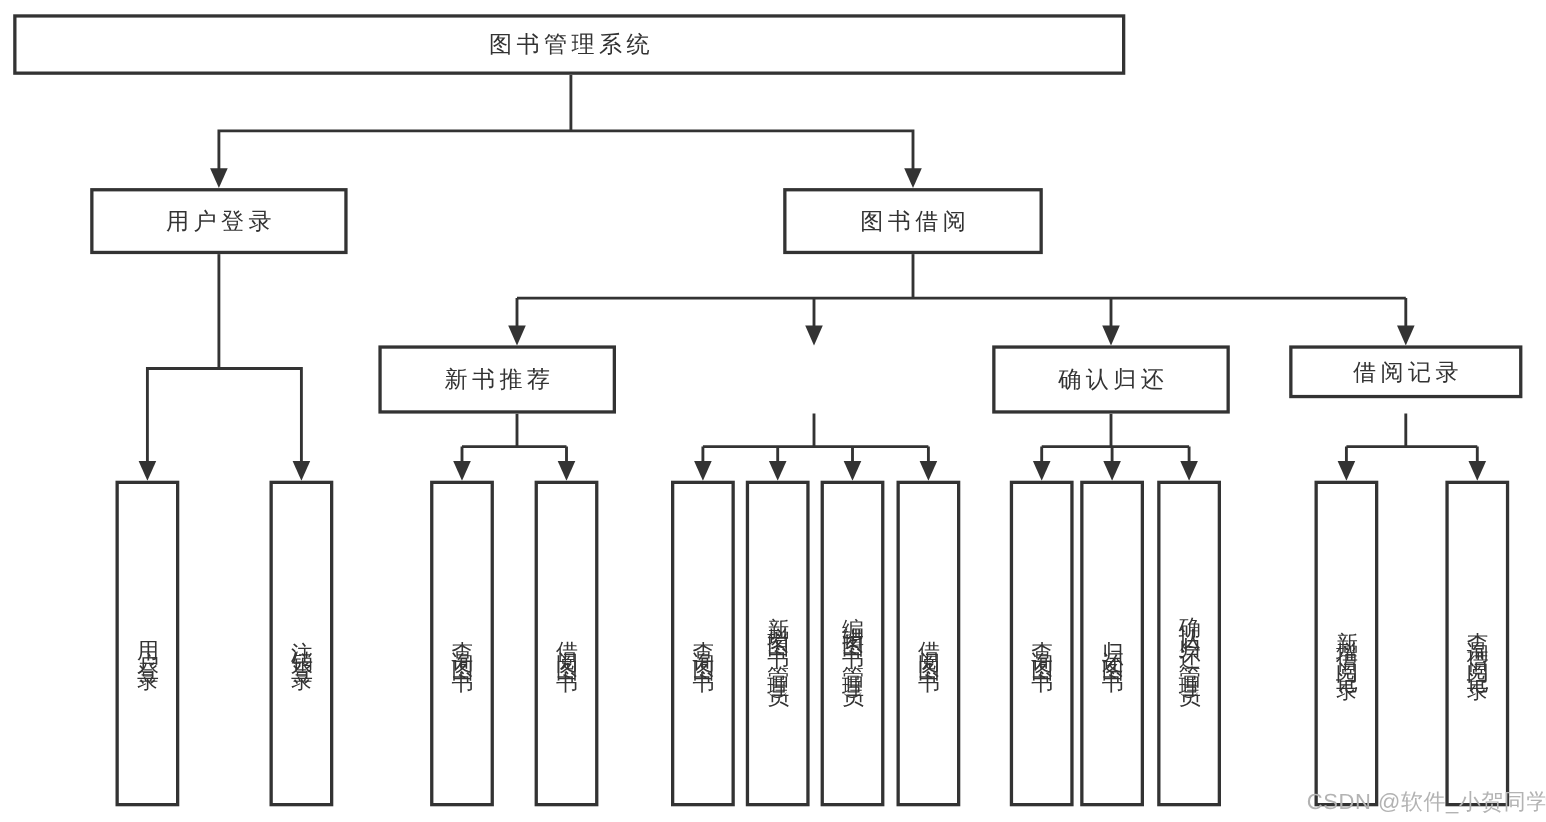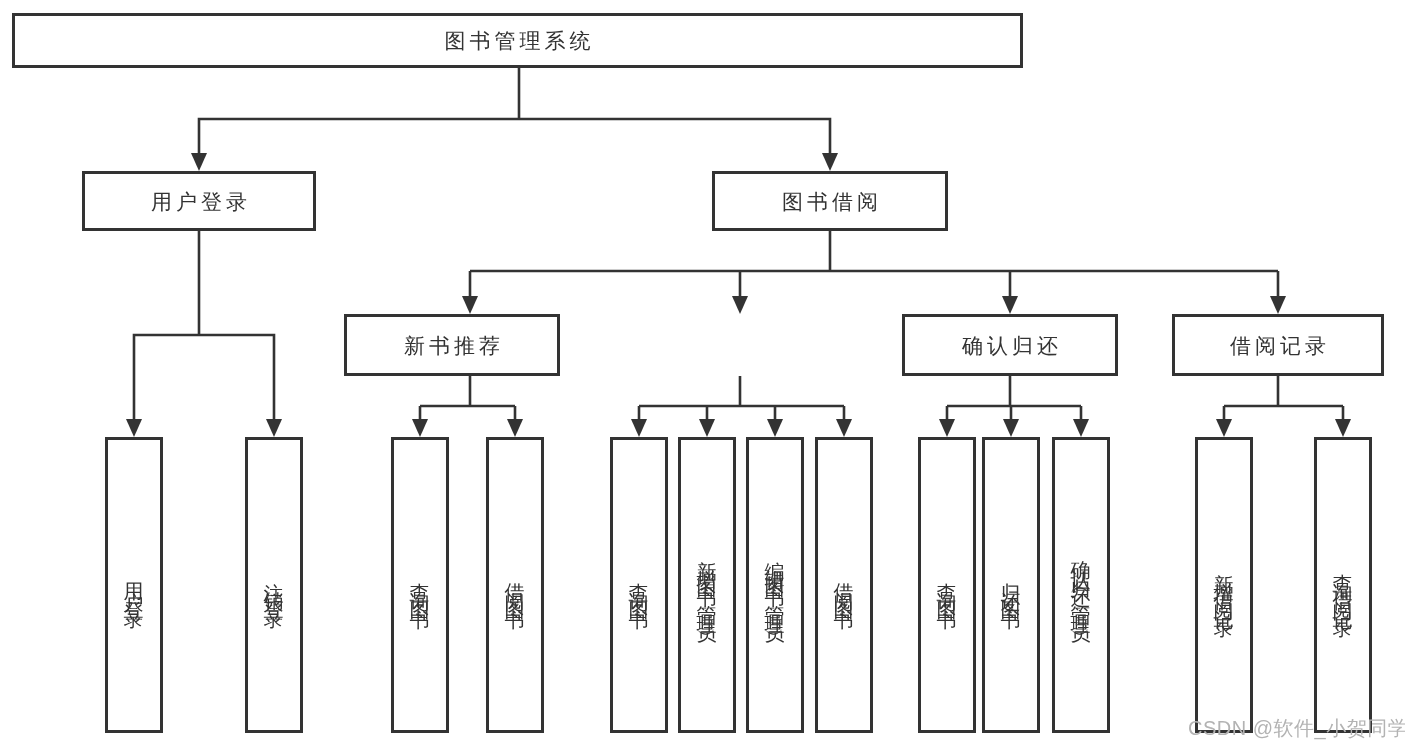--- a/index.html
+++ b/index.html
@@ -108,21 +108,21 @@
     </g>
   </svg>
 
   <div class="box" style="left:12px; top:13px; width:1011px; height:55px;">图书管理系统</div>
 
   <div class="box" style="left:82px; top:171px; width:234px; height:60px;">用户登录</div>
   <div class="box" style="left:712px; top:171px; width:236px; height:60px;">图书借阅</div>
 
   <div class="box" style="left:344px; top:314px; width:216px; height:62px;">新书推荐</div>
   <div class="box" style="left:902px; top:314px; width:216px; height:62px;">确认归还</div>
-  <div class="box" style="left:1172px; top:314px; width:212px; height:62px;">借阅记录</div>
+  <div class="box" style="left:1172px; top:314px; width:212px; height:48px;">借阅记录</div>
 
   <div class="box leaf" style="left:105px;">用户登录</div>
   <div class="box leaf" style="left:245px;">注销登录</div>
 
   <div class="box leaf" style="left:391px;">查询图书</div>
   <div class="box leaf" style="left:486px;">借阅图书</div>
 
   <div class="box leaf" style="left:610px;">查询图书</div>
   <div class="box leaf" style="left:678px;">新增图书（管理员）</div>
   <div class="box leaf" style="left:746px;">编辑图书（管理员）</div>

